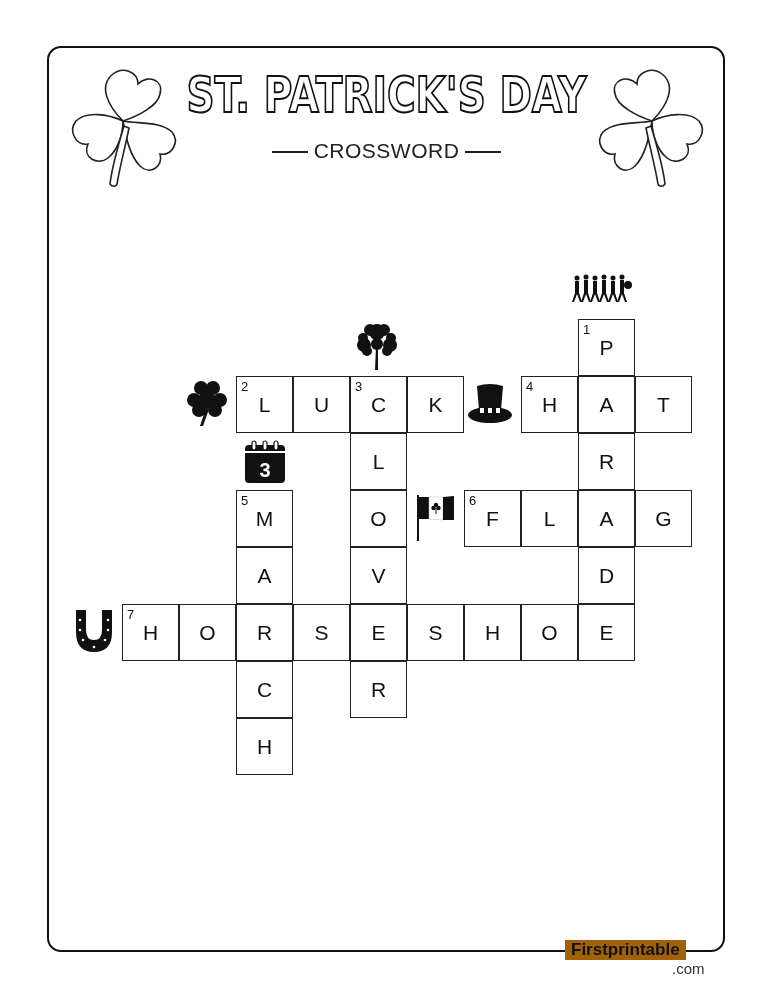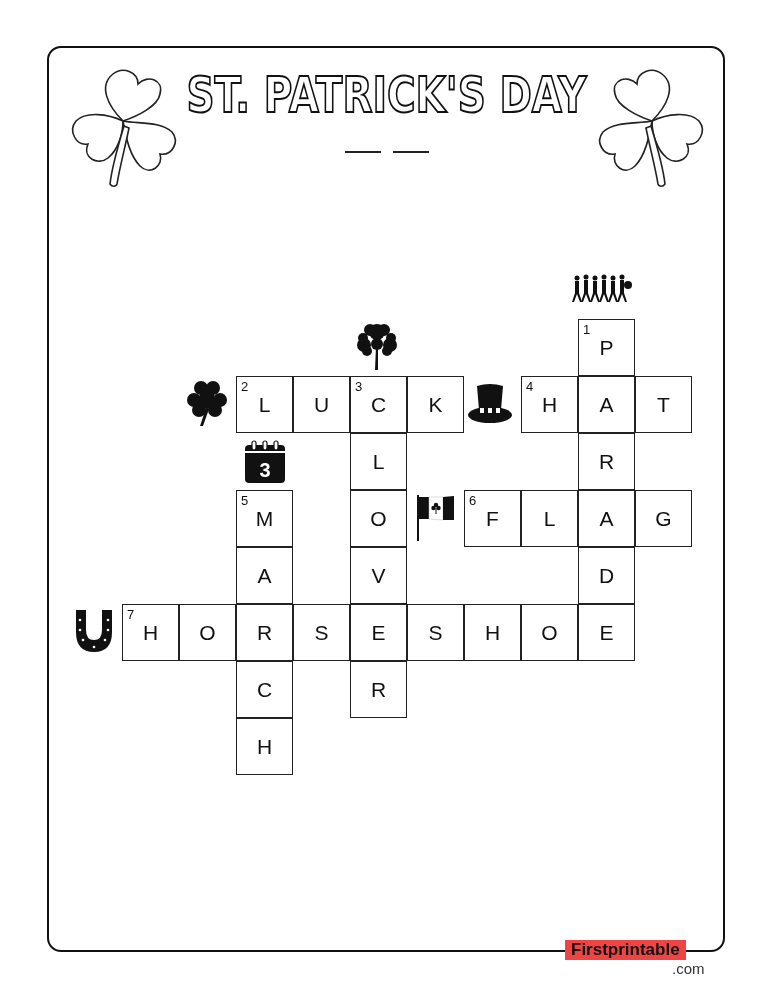--- a/index.html
+++ b/index.html
@@ -5,21 +5,21 @@
   html,body{margin:0;padding:0;background:#fff;}
   body{width:773px;height:1000px;position:relative;overflow:hidden;font-family:"Liberation Sans",sans-serif;}
   .frame{position:absolute;left:47px;top:46px;width:678px;height:906px;border:2px solid #111;border-radius:14px;box-sizing:border-box;}
   .title{position:absolute;left:0;width:773px;top:66px;text-align:center;font-family:"DejaVu Sans",sans-serif;font-weight:bold;font-size:50px;letter-spacing:0px;color:#fff;-webkit-text-stroke:2px #111;transform:scaleX(0.78);transform-origin:center;}
   .subtitle{position:absolute;left:0;width:773px;top:139px;text-align:center;font-size:21px;color:#222;letter-spacing:0.5px;}
   .subtitle .dash{display:inline-block;width:36px;height:2px;background:#222;vertical-align:middle;margin:0 6px;}
   .clover-out{position:absolute;}
   .cell{position:absolute;width:57px;height:57px;border:1.5px solid #222;box-sizing:border-box;background:#fff;display:flex;align-items:center;justify-content:center;font-size:21px;color:#111;}
   .cell .num{position:absolute;left:4px;top:2px;font-size:13px;}
   .icon{position:absolute;}
-  .brand{position:absolute;left:565px;top:940px;background:#ef4444;padding:0 6px;font-weight:bold;font-size:17px;color:#111;}
+  .brand{position:absolute;left:565px;top:940px;background:#a16207;padding:0 6px;font-weight:bold;font-size:17px;color:#111;}
   .brand-com{position:absolute;left:672px;top:960px;font-size:15px;color:#333;}
 </style>
 </head>
 <body>
 
 <div class="frame"></div>
 
 <svg class="clover-out" style="left:68px;top:66px" width="115" height="125" viewBox="0 0 115 125">
   <g fill="#fff" stroke="#222" stroke-width="1.6">
     <path d="M55 55 C40 40 30 20 45 8 C55 0 70 6 70 18 C80 8 96 14 92 28 C90 40 70 50 55 55Z"></path>
@@ -33,21 +33,21 @@
   <g fill="#fff" stroke="#222" stroke-width="1.6" transform="translate(115,0) scale(-1,1)">
     <path d="M55 55 C40 40 30 20 45 8 C55 0 70 6 70 18 C80 8 96 14 92 28 C90 40 70 50 55 55Z"></path>
     <path d="M55 55 C40 48 18 45 8 55 C0 65 8 80 20 78 C14 92 30 100 40 92 C50 84 55 68 55 55Z"></path>
     <path d="M55 55 C70 58 92 55 104 66 C112 76 104 90 92 88 C96 100 82 110 72 100 C62 90 58 72 55 55Z"></path>
     <path d="M56 60 C50 80 44 100 42 118 C44 121 48 121 49 118 C52 100 57 82 61 62Z"></path>
   </g>
 </svg>
 
 <div class="title">ST. PATRICK'S DAY</div>
 <div class="subtitle">
-  <span class="dash"></span><span class="dash"></span>
+  <span class="dash"></span><span>CROSSWORD</span><span class="dash"></span>
 </div>
 
 <div id="grid">
     <div class="cell" style="left: 578px; top: 319px;">
       <span class="num">1</span>
       <span>P</span>
     </div>
     <div class="cell" style="left: 236px; top: 376px;">
       <span class="num">2</span>
       <span>L</span>

